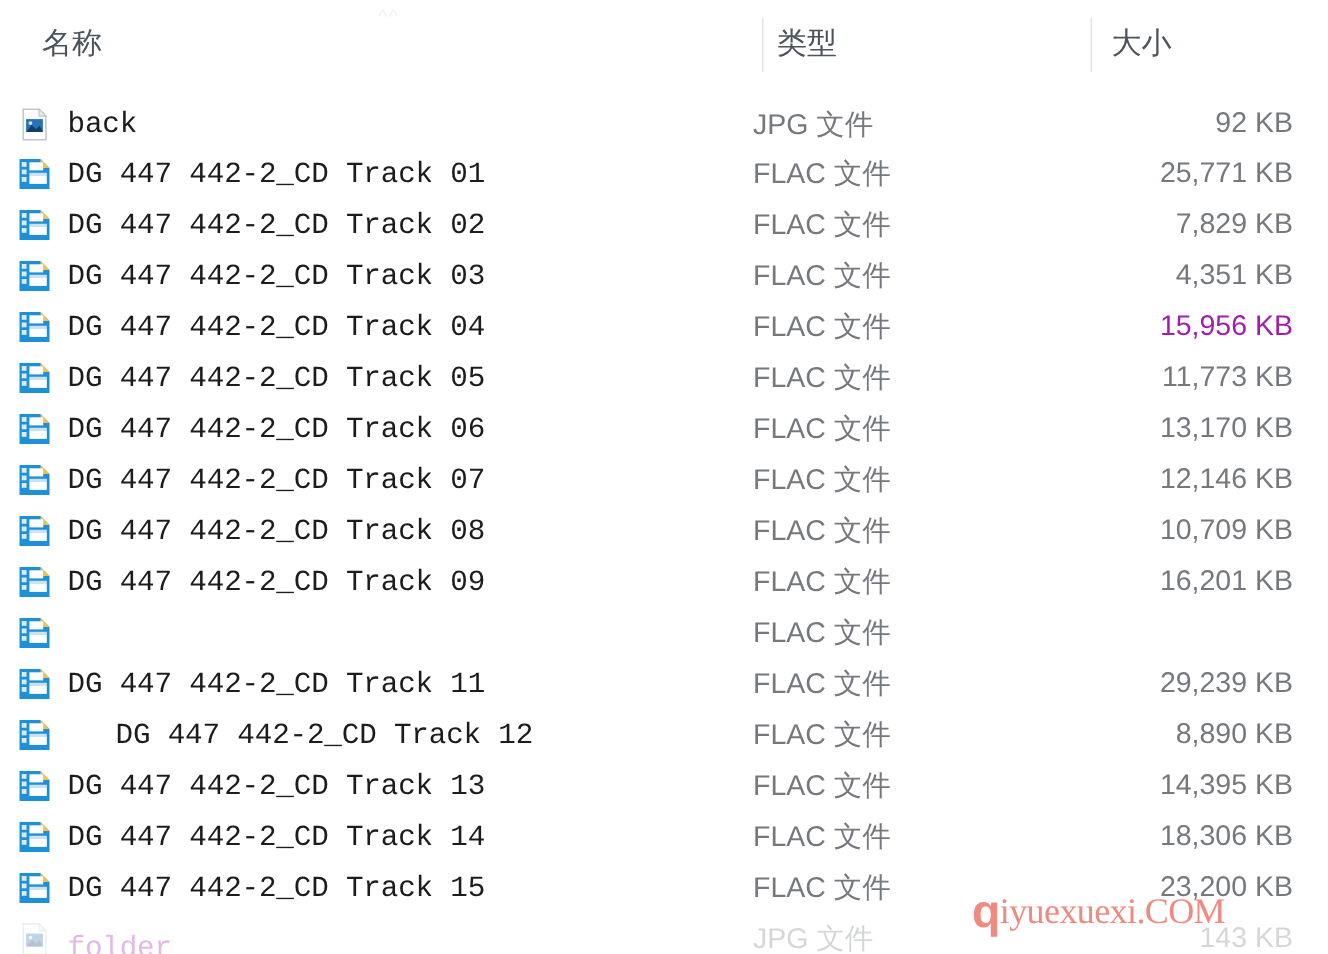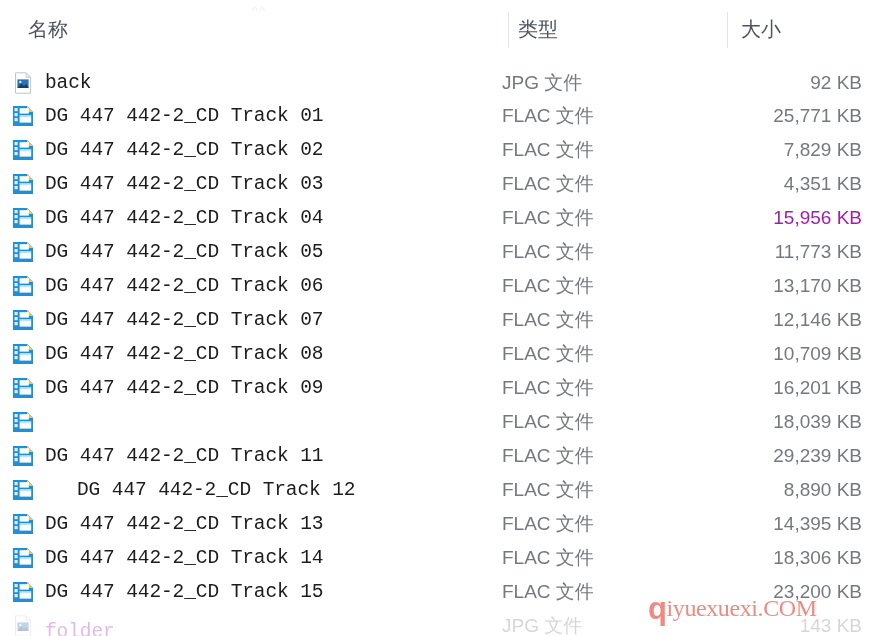--- a/index.html
+++ b/index.html
@@ -383,21 +383,20 @@
               <rect x="2.5" y="3" width="3.2" height="3.2" fill="#d9ecfa"></rect>
               <rect x="2.5" y="8" width="3.2" height="3.2" fill="#d9ecfa"></rect>
               <rect x="2.5" y="13" width="3.2" height="3.2" fill="#d9ecfa"></rect>
               <rect x="7.6" y="3.2" width="9.2" height="5.4" fill="#ffffff"></rect>
               <rect x="7.6" y="10.2" width="11.6" height="7.4" fill="#ffffff"></rect>
               <rect x="7.6" y="10.2" width="11.6" height="2.1" fill="#1e90d8" opacity=".25"></rect>
             </svg>
           </span>
         </div>
         <div class="cell-type" style="color: rgb(117, 121, 126);">FLAC 文件</div>
-        <div class="cell-size" style="color: rgb(117, 121, 126);">18,039 KB</div>
       </div>
       <div class="row">
         <div class="cell-name">
           <span class="ficon">
             <svg width="22" height="22" viewBox="0 0 22 22" aria-hidden="true">
               <path d="M1 1 H15 L21 7 V21 H1 Z" fill="#1e90d8"></path>
               <path d="M15 1 L21 7 H15 Z" fill="#f2c14b"></path>
               <rect x="2.5" y="3" width="3.2" height="3.2" fill="#d9ecfa"></rect>
               <rect x="2.5" y="8" width="3.2" height="3.2" fill="#d9ecfa"></rect>
               <rect x="2.5" y="13" width="3.2" height="3.2" fill="#d9ecfa"></rect>

